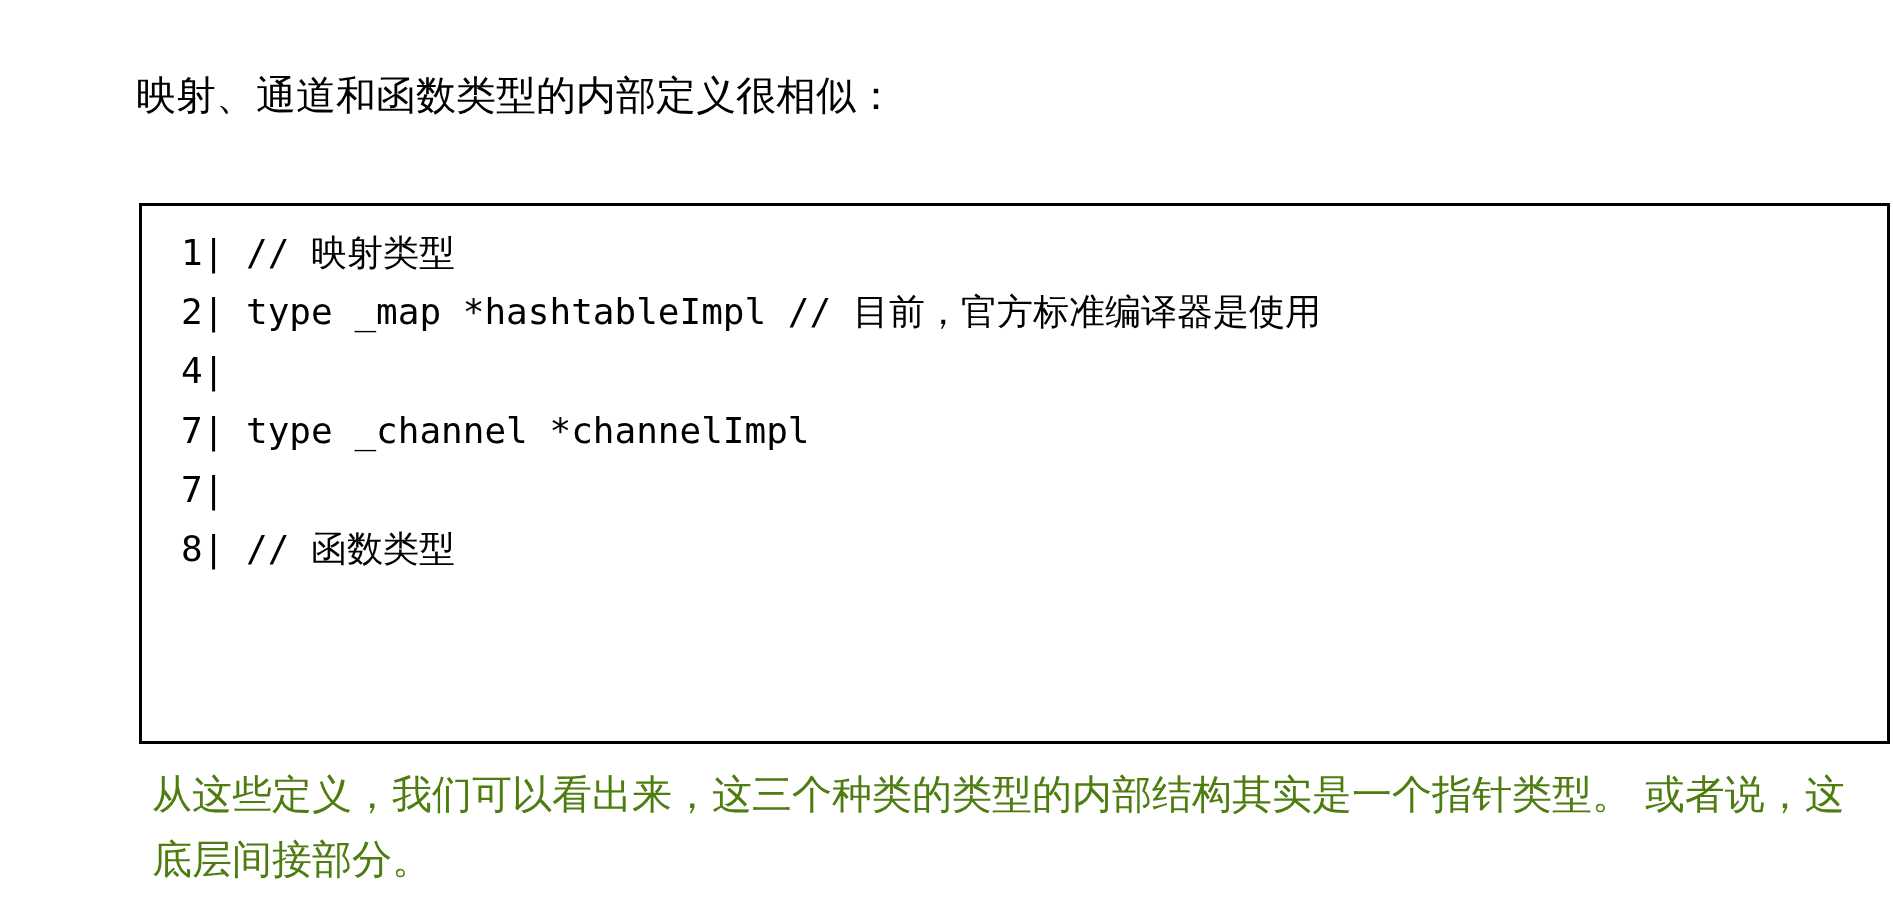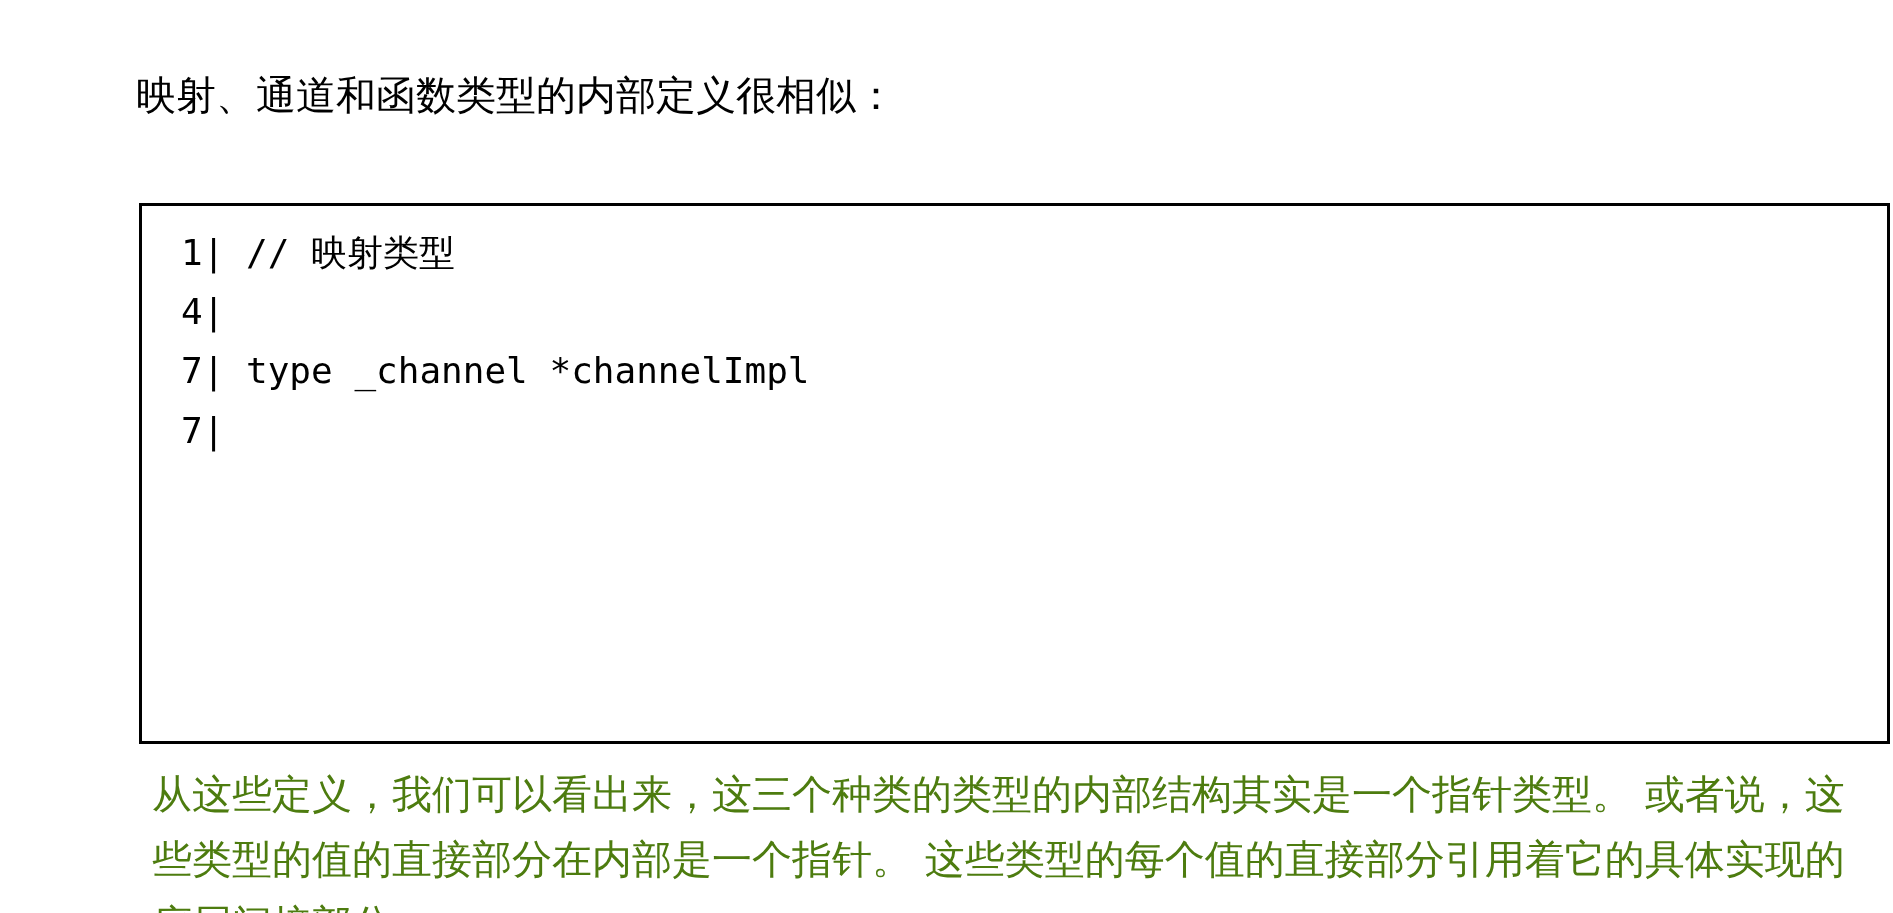--- a/index.html
+++ b/index.html
@@ -62,24 +62,25 @@
 </style>
 </head>
 <body>
 
 <div class="page">
 
   <div class="intro-paragraph">映射、通道和函数类型的内部定义很相似：</div>
 
   <div class="code-block">
     <div class="code-line">1| // 映射类型</div>
+    <div class="code-line">2| type _map *hashtableImpl // 目前，官方标准编译器是使用</div>
     <div class="code-line">4|</div>
     <div class="code-line">7| type _channel *channelImpl</div>
     <div class="code-line">7|</div>
+    <div class="code-line">8| // 函数类型</div>
   </div>
 
   <div class="outro-paragraph">
     <div class="outro-line">从这些定义，我们可以看出来，这三个种类的类型的内部结构其实是一个指针类型。 或者说，这</div>
-    <div class="outro-line">些类型的值的直接部分在内部是一个指针。 这些类型的每个值的直接部分引用着它的具体实现的</div>
     <div class="outro-line">底层间接部分。</div>
   </div>
 
 </div>
 
 </body></html>

